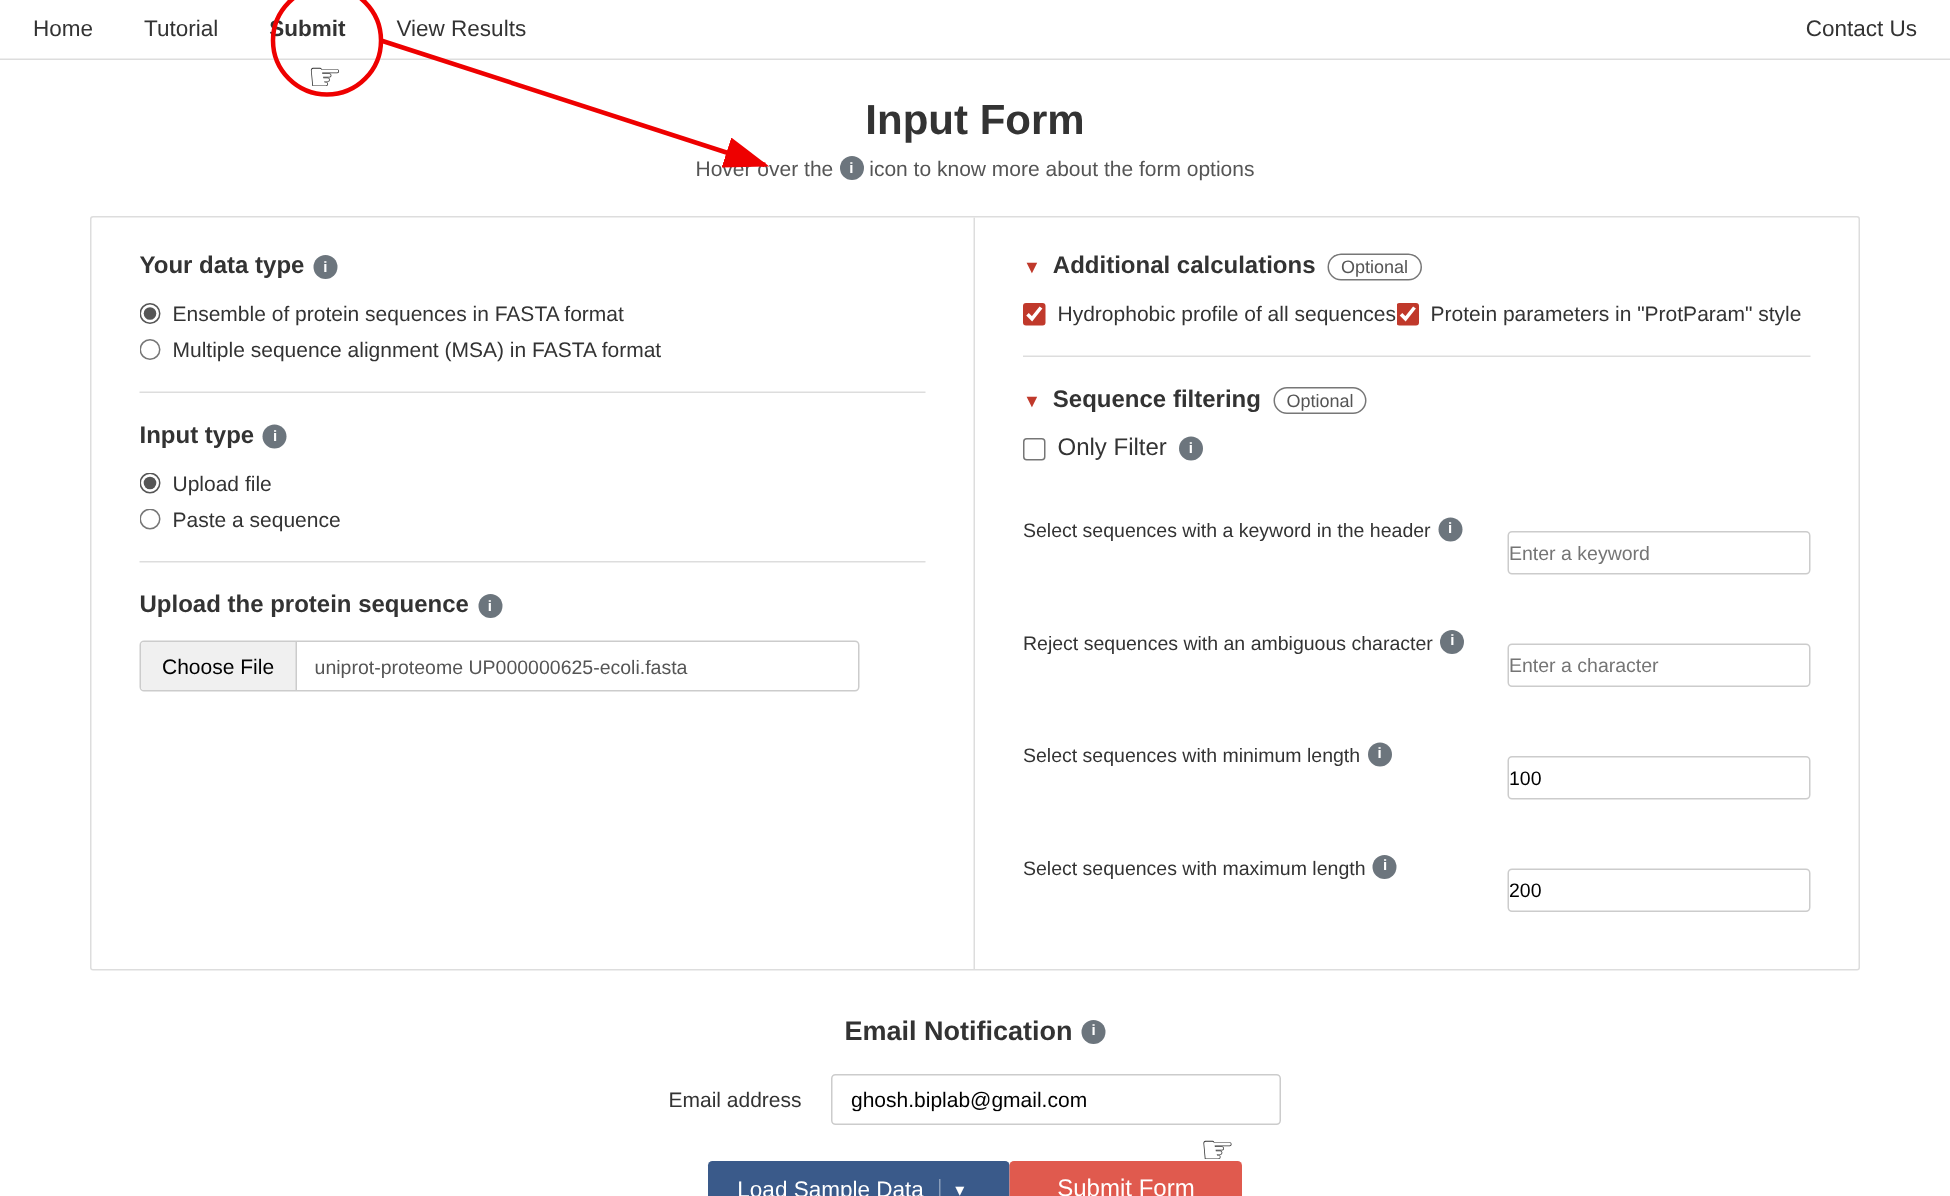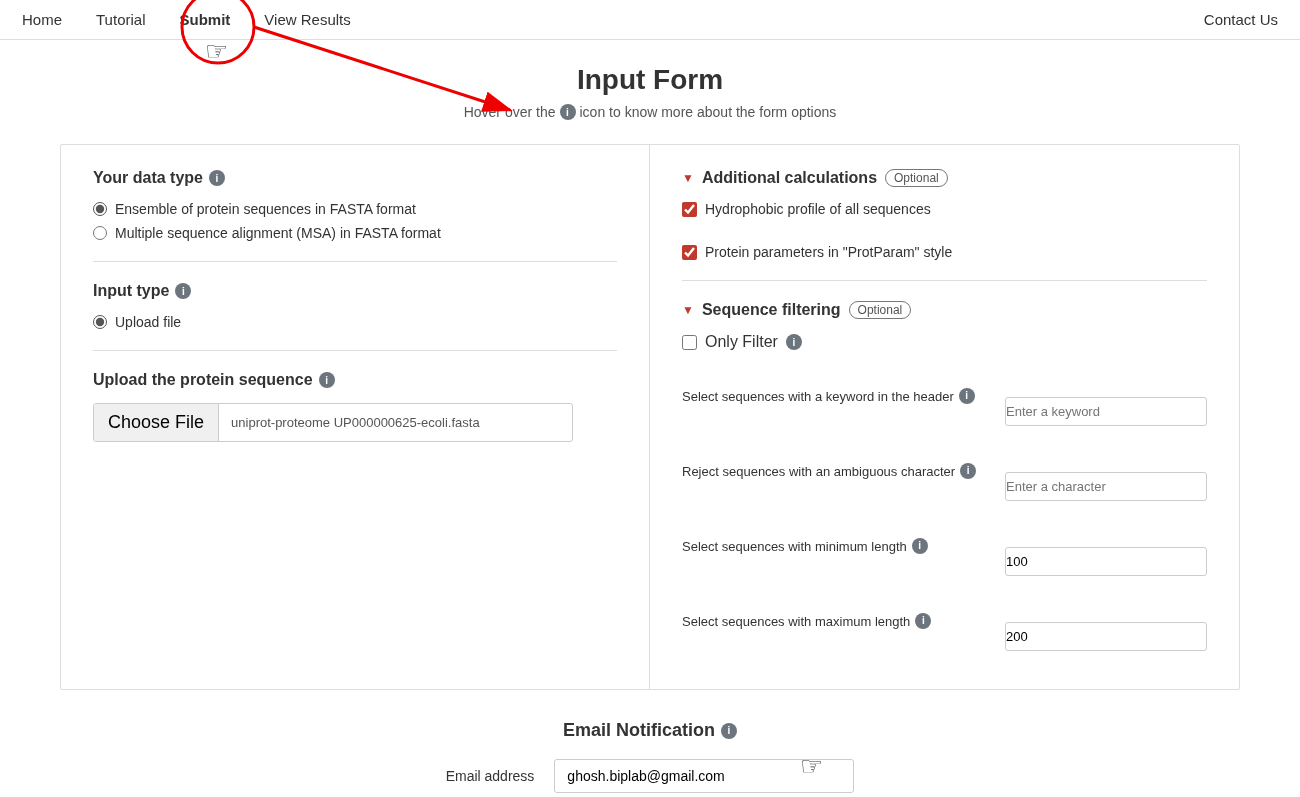--- a/index.html
+++ b/index.html
@@ -79,39 +79,39 @@
       border-top: 1px solid #ddd;
       margin: 20px 0;
     }
 
     
     .radio-group { display: flex; flex-direction: column; gap: 8px; }
     .radio-item { display: flex; align-items: center; gap: 8px; font-size: 14px; cursor: pointer; }
     .radio-item input[type="radio"] { accent-color: #555; width: 14px; height: 14px; }
 
     
-    .checkbox-group { display: flex; flex-direction: column; gap: 27px; }
+    .checkbox-group { display: flex; flex-direction: row; gap: 0; }
     .checkbox-item { display: flex; align-items: center; gap: 8px; font-size: 14px; }
     .checkbox-item input[type="checkbox"] { accent-color: #c0392b; width: 15px; height: 15px; }
 
     
     .file-upload {
       display: flex;
       align-items: center;
       border: 1px solid #ccc;
       border-radius: 3px;
       overflow: hidden;
       max-width: 480px;
     }
     .choose-file-btn {
       background: #f0f0f0;
       border: none;
       border-right: 1px solid #ccc;
       padding: 8px 14px;
-      font-size: 18px;
+      font-size: 14px;
       cursor: pointer;
       white-space: nowrap;
     }
     .file-name {
       padding: 8px 12px;
       font-size: 13px;
       color: #555;
       flex: 1;
     }
 
@@ -303,20 +303,24 @@
 
       <div class="section-title">
         <span>Input type</span>
         <span class="info-icon">i</span>
       </div>
 
       <div class="radio-group">
         <label class="radio-item">
           <input type="radio" name="inputtype" checked="" style="">
           <span>Upload file</span>
+        </label>
+        <label class="radio-item">
+          <input type="radio" name="inputtype" style="">
+          <span>Paste a sequence</span>
         </label>
       </div>
 
       <hr class="section-divider">
 
       <div class="section-title">
         <span>Upload the protein sequence</span>
         <span class="info-icon">i</span>
       </div>
 

